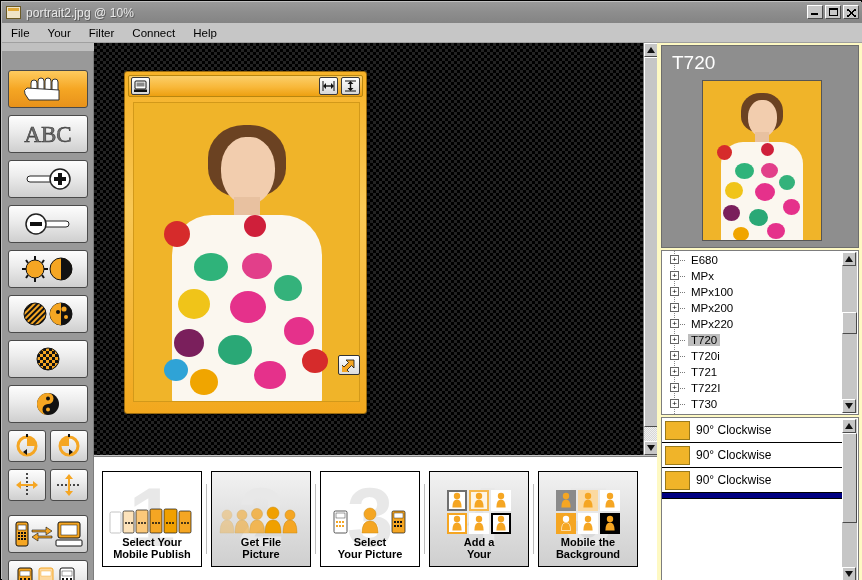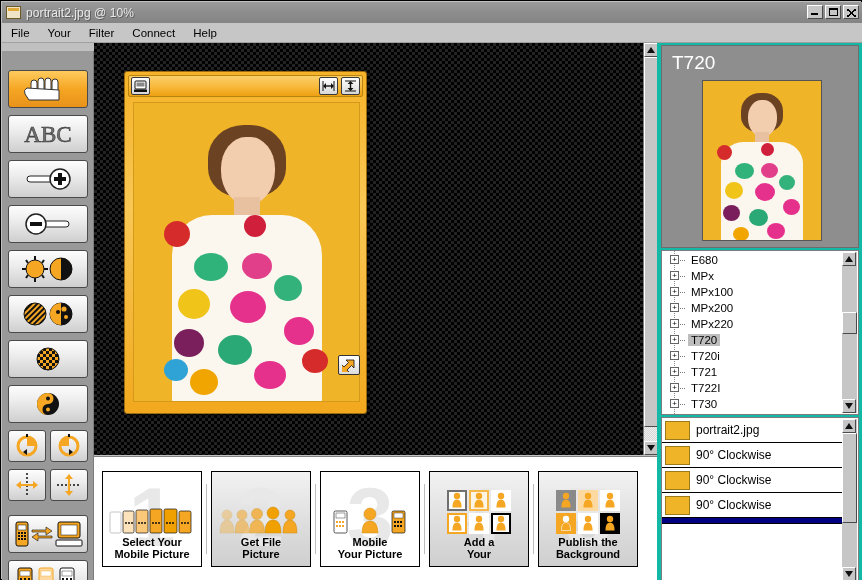--- a/index.html
+++ b/index.html
@@ -186,21 +186,21 @@
     position:relative; z-index:2; font-size:11px; font-weight:bold; color:#000;
     text-align:center; line-height:12px; padding-bottom:6px;
   }
   .step-sep { width:1px; height:70px; background:#bdbdbd; }
   .grid6 { display:grid; grid-template-columns:repeat(3,1fr); gap:2px; }
   .gcell { width:20px; height:21px; display:flex; align-items:center; justify-content:center; }
 
   
   #rightpanel {
     position:absolute; left:656px; top:42px; width:205px; height:537px;
-    background:#14b8a6;
+    background:#fef9c3;
   }
   #preview {
     position:absolute; left:4px; top:2px; width:198px; height:203px;
     background:#8e8e8e; border:1px solid #6d6d6d;
   }
   #preview .pv-label {
     position:absolute; left:10px; top:6px; color:#fff; font-size:19px;
     font-family:"Liberation Sans", sans-serif;
   }
   #preview .pv-photo {
@@ -590,21 +590,21 @@
               <rect x="60" y="20" width="2" height="2"></rect>
               <rect x="63" y="20" width="2" height="2"></rect>
             <rect x="72" y="20" width="2" height="2"></rect>
               <rect x="75" y="20" width="2" height="2"></rect>
               <rect x="78" y="20" width="2" height="2"></rect>
           </g>
         </svg>
       </div>
       <div class="caption">
         <span>Select Your</span><br>
-        <span>Mobile Picture</span>
+        <span>Mobile Publish</span>
       </div>
     </div>
 
     <div class="step-sep"></div>
 
     <div class="step active">
       <div class="bignum">2</div>
       <div class="icons">
         <svg width="86" height="32" viewBox="0 0 86 32">
           <g stroke="#c98b12" stroke-width=".5">
@@ -663,21 +663,21 @@
               <rect x="64" y="19" width="2" height="2"></rect>
               <rect x="67" y="19" width="2" height="2"></rect>
               <rect x="70" y="19" width="2" height="2"></rect>
           <rect x="64" y="23" width="2" height="2"></rect>
               <rect x="67" y="23" width="2" height="2"></rect>
               <rect x="70" y="23" width="2" height="2"></rect>
             </g>
         </svg>
       </div>
       <div class="caption">
-        <span>Mobile</span><br>
+        <span>Select</span><br>
         <span>Your Picture</span>
       </div>
     </div>
 
     <div class="step-sep"></div>
 
     <div class="step active">
       <div class="bignum">4</div>
       <div class="icons">
         <div class="grid6">
@@ -763,21 +763,21 @@
           </div>
           <div class="gcell" style="background:#000;">
             <svg width="12" height="16" viewBox="0 0 12 16">
                 <circle cx="6" cy="4" r="3.2" fill="#f5a623"></circle>
                 <path d="M6 7.5 q-4.6 0 -4.6 8 h9.2 q0 -8 -4.6 -8" fill="#f5a623"></path>
               </svg>
           </div>
         </div>
       </div>
       <div class="caption">
-        <span>Publish the</span><br>
+        <span>Mobile the</span><br>
         <span>Background</span>
       </div>
     </div>
   </div>
 
   <div id="rightpanel">
 
     <div id="preview">
       <div class="pv-label">T720</div>
       <div class="pv-photo">
@@ -867,24 +867,20 @@
               <path d="M4 6 l4 -6 H0 z" fill="#111"></path>
             </svg>
         </div>
       </div>
     </div>
 
     <div id="hist">
       <div style="position:absolute;left:0;top:0;right:16px;">
         <div class="hist-row">
           <span class="hist-thumb"></span>
-          <span>portrait2.jpg</span>
-        </div>
-        <div class="hist-row">
-          <span class="hist-thumb"></span>
           <span>90° Clockwise</span>
         </div>
         <div class="hist-row">
           <span class="hist-thumb"></span>
           <span>90° Clockwise</span>
         </div>
         <div class="hist-row">
           <span class="hist-thumb"></span>
           <span>90° Clockwise</span>
         </div>

